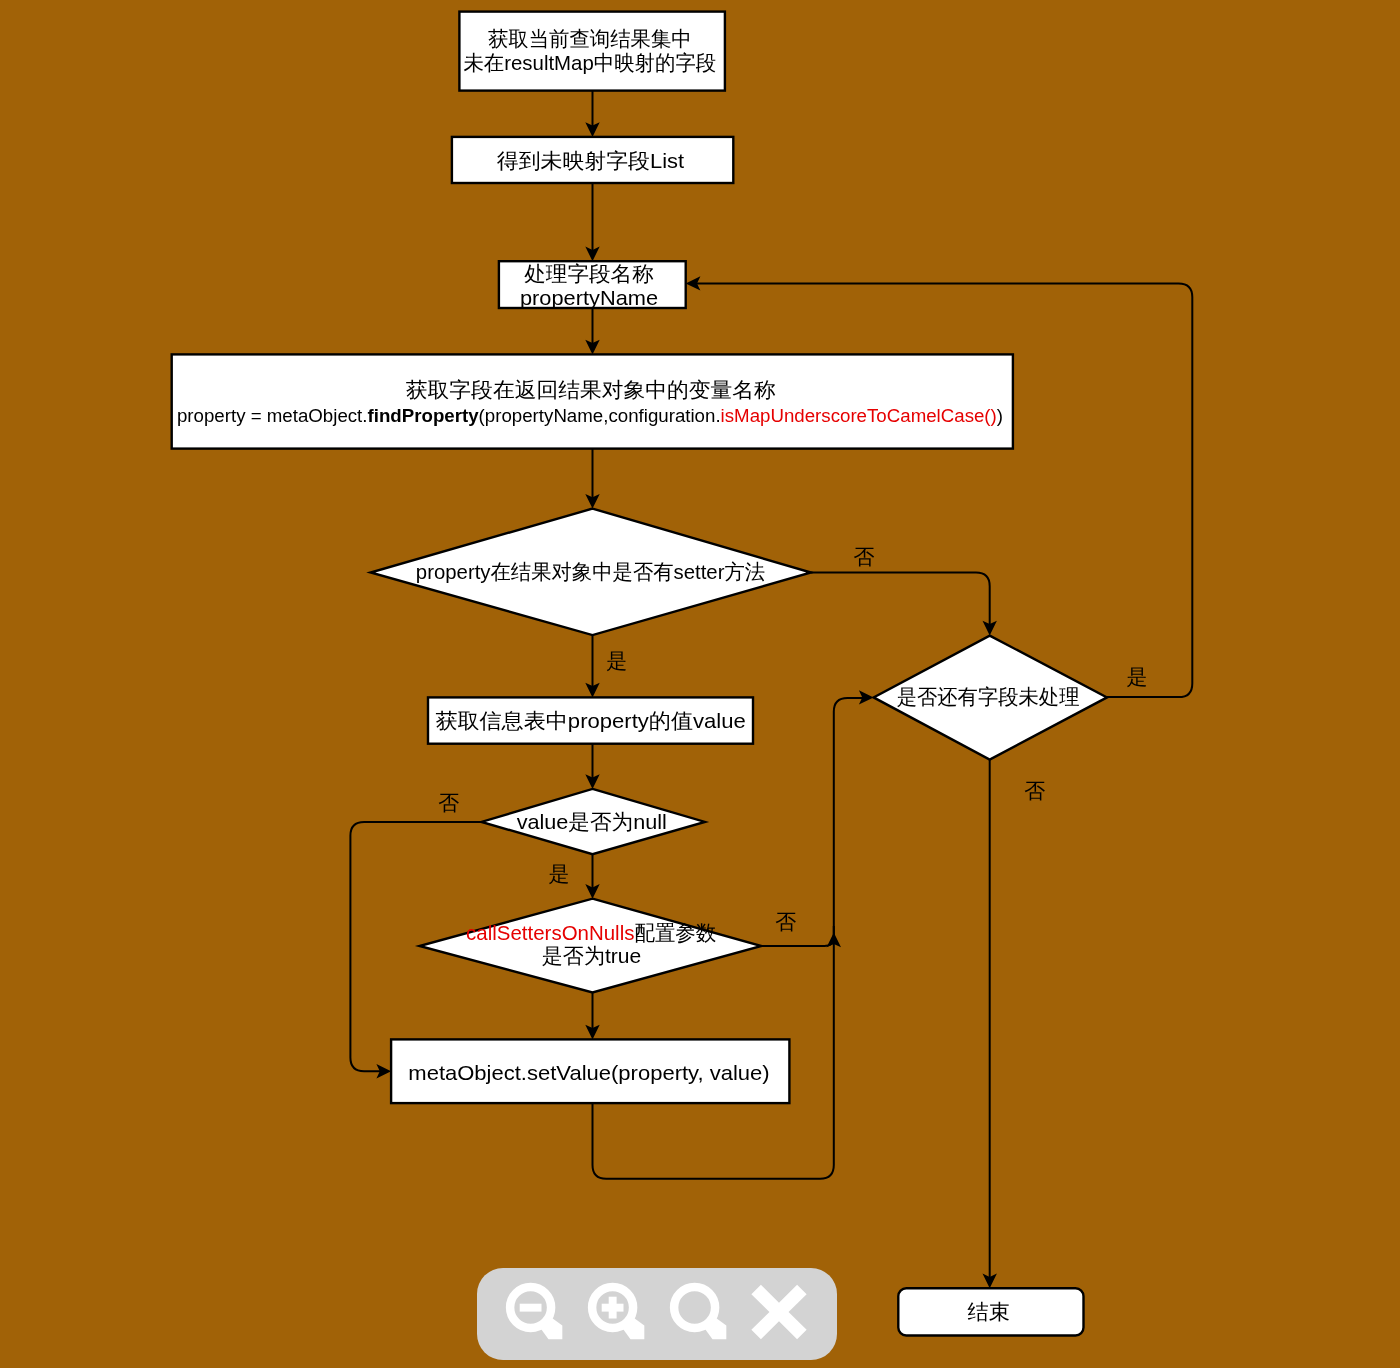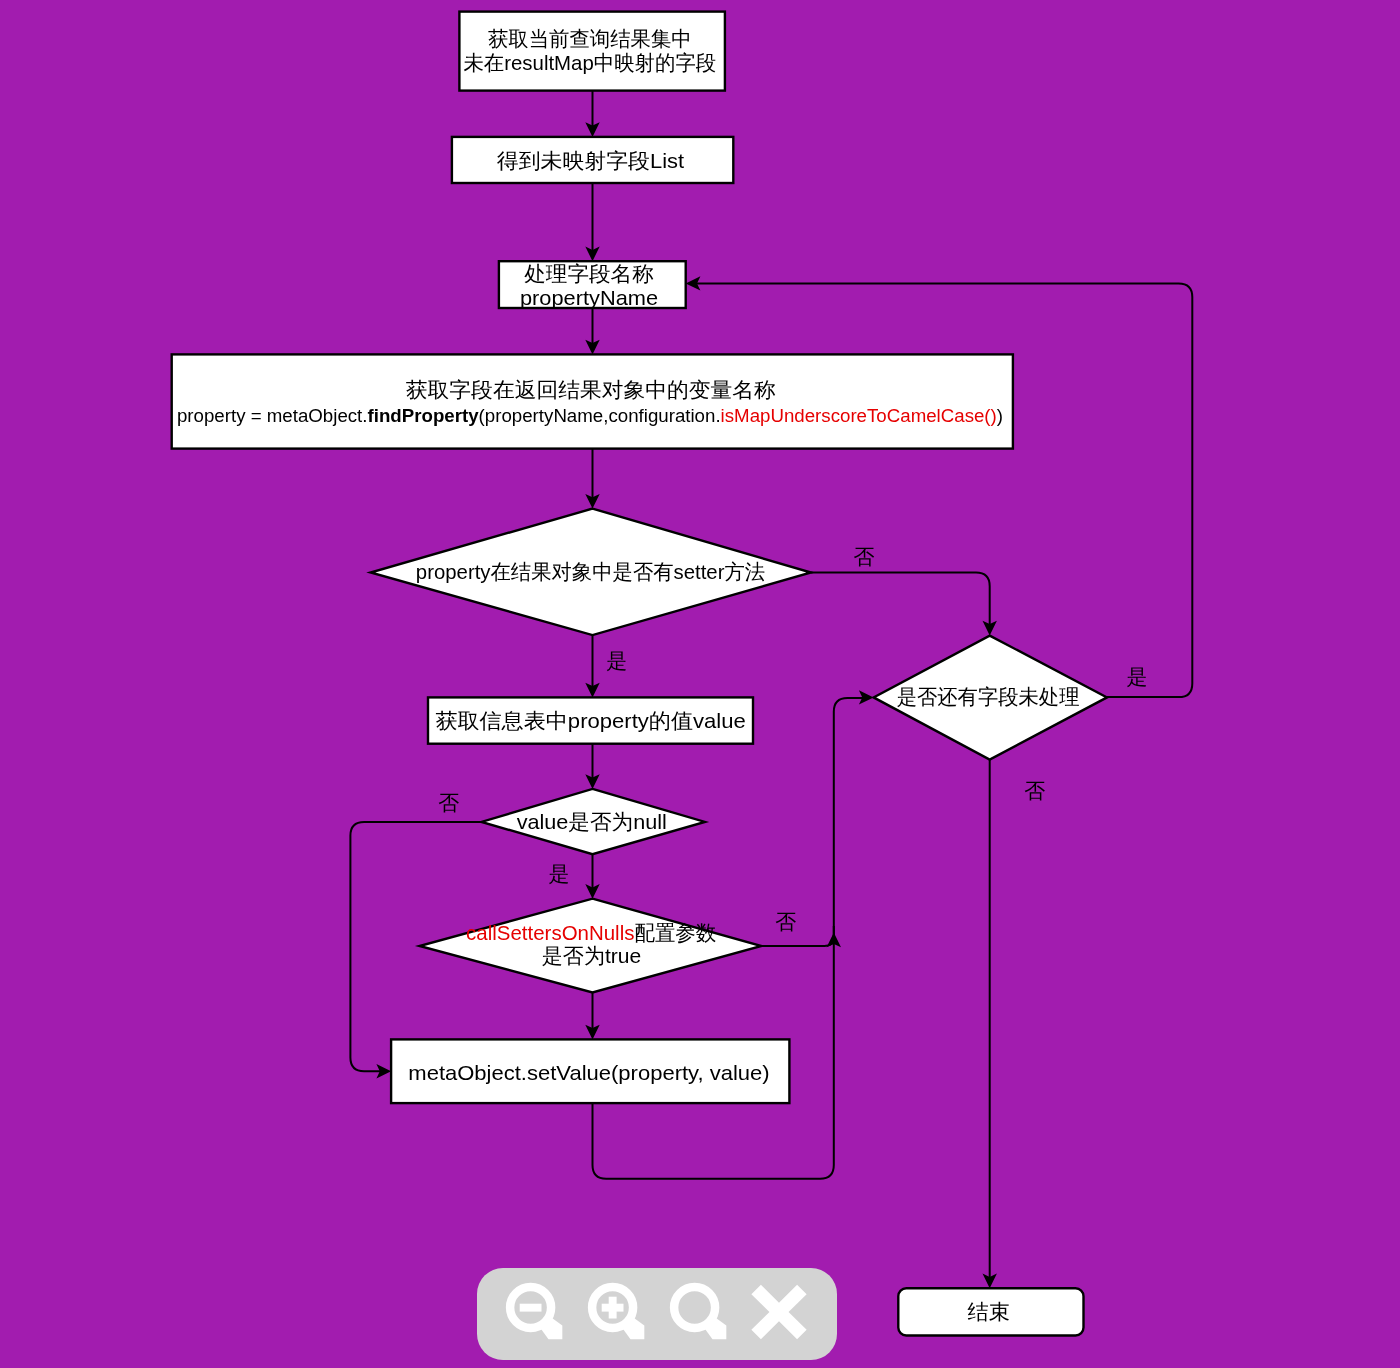--- a/index.html
+++ b/index.html
@@ -1,18 +1,18 @@
 <!DOCTYPE html>
 <html><head>
 <meta charset="utf-8">
 <title>flowchart</title>
 <style>
   html,body{margin:0;padding:0;background:#ffffff;}
   body{width:1400px;height:1368px;overflow:hidden;font-family:"Liberation Sans",sans-serif;}
-  #stage{position:relative;width:1400px;height:1368px;background:#a21caf;}
+  #stage{position:relative;width:1400px;height:1368px;background:#a16207;}
   svg.flow{position:absolute;left:0;top:0;width:1400px;height:1368px;display:block;-webkit-font-smoothing:antialiased;transform:translateZ(0);}
   .shape{fill:#ffffff;stroke:#000000;stroke-width:2.4;stroke-linejoin:miter;}
   .edge{fill:none;stroke:#000000;stroke-width:2;stroke-linecap:butt;}
   .arrowhead{fill:#000000;stroke:none;}
   .ntext{font-family:"Liberation Sans",sans-serif;font-size:21px;fill:#000;text-anchor:middle;}
   .small{font-size:18.9px;}
   .elabel{font-family:"Liberation Sans",sans-serif;font-size:21px;fill:#000;text-anchor:middle;}
   .red{fill:#e60000;}
   .bold{font-weight:bold;}
   #toolbar{position:absolute;left:477px;top:1268px;width:360px;height:92px;

